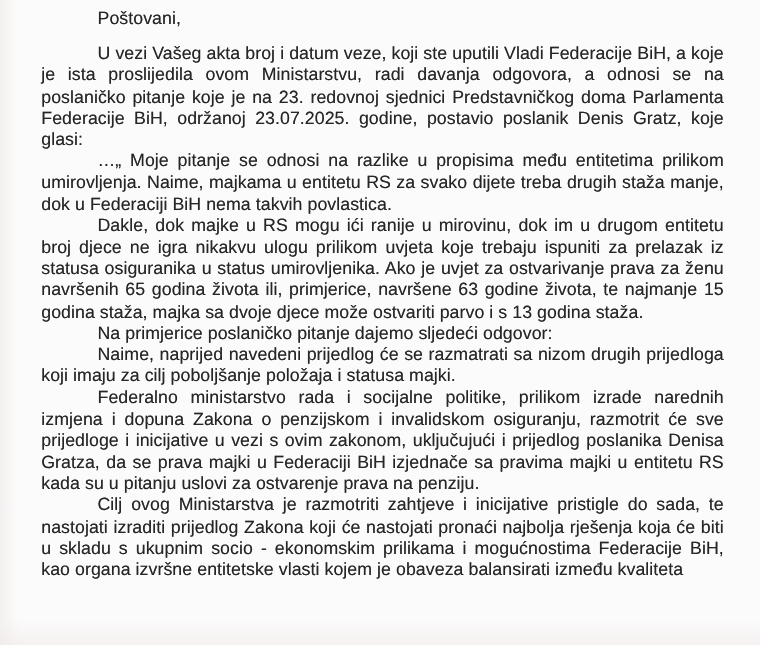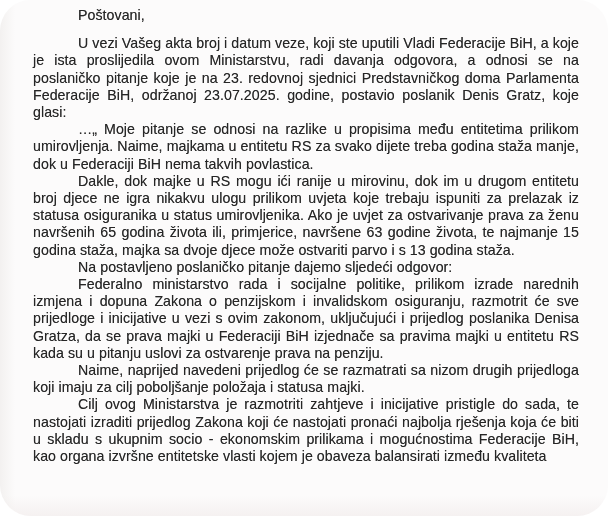--- a/index.html
+++ b/index.html
@@ -9,21 +9,20 @@
   }
   .scan-page {
     position: relative;
     width: 608px;
     height: 516px;
     overflow: hidden;
     background:
       linear-gradient(180deg, rgba(245,241,240,0) 0%, rgba(245,241,240,0) 96%, rgba(239,233,232,0.55) 100%),
       linear-gradient(90deg, #f3f1f0 0px, #fcfbfb 15px, #fcfbfb 100%);
     font-family: "Liberation Sans", sans-serif;
-    border-radius: 31px;
   }
   .letter-body {
     position: absolute;
     left: 33px;
     top: 7px;
     width: 546px;
     color: #262626;
     font-size: 14.2px;
     line-height: 17.2px;
     text-align: justify;
@@ -38,20 +37,20 @@
     margin-bottom: 11px;
   }
 </style>
 </head>
 <body>
 
 <div class="scan-page">
   <div class="letter-body">
     <p class="salutation">Poštovani,</p>
     <p>U vezi Vašeg akta broj i datum veze, koji ste uputili Vladi Federacije BiH, a koje je ista proslijedila ovom Ministarstvu, radi davanja odgovora, a odnosi se na poslaničko pitanje koje je na 23. redovnoj sjednici Predstavničkog doma Parlamenta Federacije BiH, održanoj 23.07.2025. godine, postavio poslanik Denis Gratz, koje glasi:</p>
-    <p>…„ Moje pitanje se odnosi na razlike u propisima među entitetima prilikom umirovljenja. Naime, majkama u entitetu RS za svako dijete treba godina staža manje, dok u Federaciji BiH nema takvih povlastica.</p>
+    <p>…„ Moje pitanje se odnosi na razlike u propisima među entitetima prilikom umirovljenja. Naime, majkama u entitetu RS za svako dijete treba drugih staža manje, dok u Federaciji BiH nema takvih povlastica.</p>
     <p>Dakle, dok majke u RS mogu ići ranije u mirovinu, dok im u drugom entitetu broj djece ne igra nikakvu ulogu prilikom uvjeta koje trebaju ispuniti za prelazak iz statusa osiguranika u status umirovljenika. Ako je uvjet za ostvarivanje prava za ženu navršenih 65 godina života ili, primjerice, navršene 63 godine života, te najmanje 15 godina staža, majka sa dvoje djece može ostvariti parvo i s 13 godina staža.</p>
-    <p>Na postavljeno poslaničko pitanje dajemo sljedeći odgovor:</p>
+    <p>Na primjerice poslaničko pitanje dajemo sljedeći odgovor:</p>
+    <p>Naime, naprijed navedeni prijedlog će se razmatrati sa nizom drugih prijedloga koji imaju za cilj poboljšanje položaja i statusa majki.</p>
     <p>Federalno ministarstvo rada i socijalne politike, prilikom izrade narednih izmjena i dopuna  Zakona o penzijskom i invalidskom osiguranju, razmotrit će sve prijedloge i inicijative u vezi s ovim zakonom, uključujući i prijedlog poslanika Denisa Gratza, da se prava majki u Federaciji BiH izjednače sa pravima majki u entitetu RS kada su u pitanju uslovi za ostvarenje prava na penziju.</p>
-    <p>Naime, naprijed navedeni prijedlog će se razmatrati sa nizom drugih prijedloga koji imaju za cilj poboljšanje položaja i statusa majki.</p>
     <p>Cilj ovog Ministarstva je razmotriti zahtjeve i inicijative pristigle do sada, te nastojati izraditi prijedlog Zakona koji će nastojati pronaći najbolja rješenja koja će biti u skladu s ukupnim socio - ekonomskim prilikama i mogućnostima Federacije BiH, kao organa izvršne entitetske vlasti kojem je obaveza balansirati između kvaliteta</p>
   </div>
 </div>
 
 </body></html>

